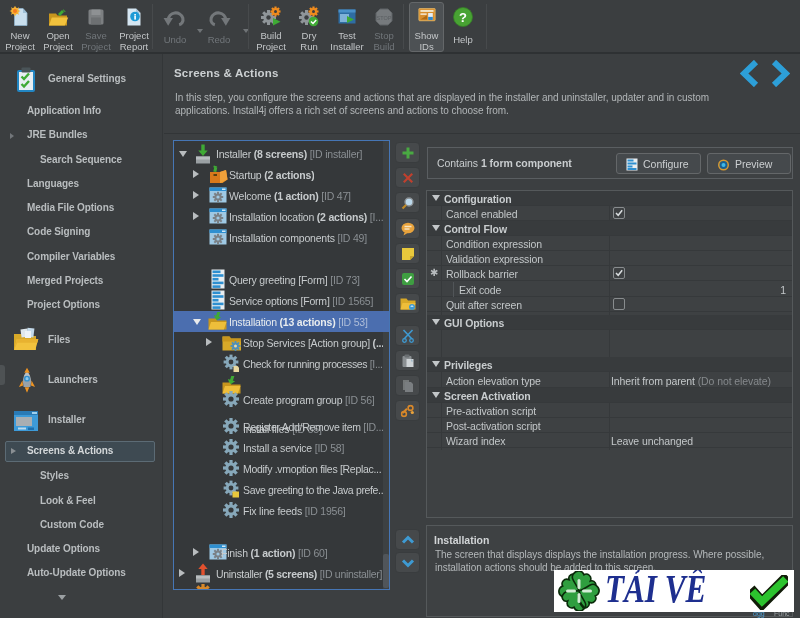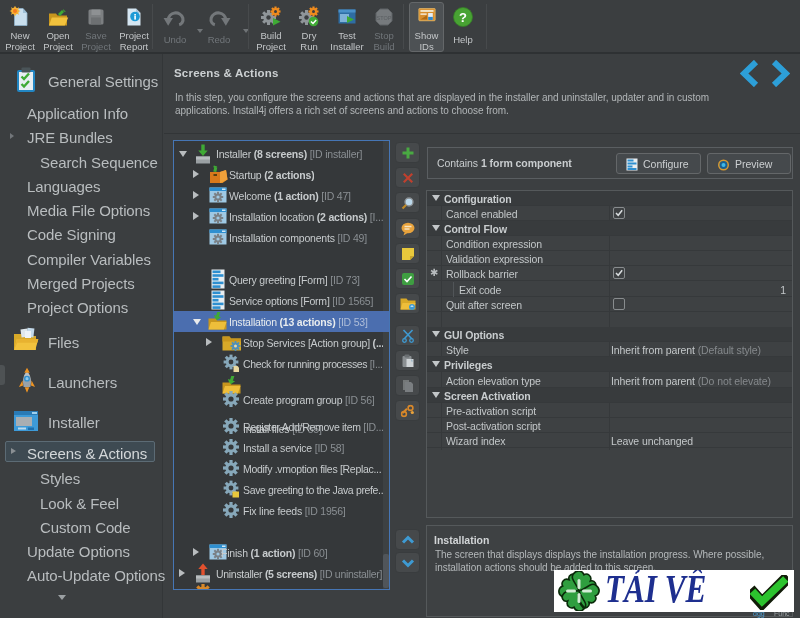--- a/index.html
+++ b/index.html
@@ -12,21 +12,21 @@
   .toolbar { position:absolute; left:0; top:0; width:800px; height:54px; background:#3b3e40; border-bottom:2px solid #2e3133; }
   .tbtn { position:absolute; top:2px; height:50px; text-align:center; color:#c4c7c9; font-size:9.5px; line-height:10.5px; }
   .tbtn .ticon { position:absolute; top:4px; left:50%; transform:translateX(-50%); width:22px; height:22px; }
   .tbtn .tlab { position:absolute; top:29px; width:100%; }
   .tbtn.dis { color:#71767a; }
   .tsep { position:absolute; top:4px; width:1px; height:45px; background:#2f3234; border-right:1px solid #474a4c; }
   .showids { position:absolute; left:409px; top:2px; width:35px; height:50px; background:#4d5154; border:1px solid #646769; border-radius:3px; }
 
   
   .sidebar { position:absolute; left:0; top:54px; width:163px; height:564px; background:#3b3e40; border-right:1px solid #333638; }
-  .sideitem { position:absolute; color:#b9bdbf; font-size:15px; letter-spacing:-0.1px; white-space:nowrap; }
+  .sideitem { position:absolute; color:#b9bdbf; font-size:10px; letter-spacing:-0.1px; white-space:nowrap;font-weight:bold; }
   .side-sel { position:absolute; left:5px; top:387px; width:150px; height:21px; background:#3e4a52; border:1px solid #5c6b75; border-radius:2px; }
 
   
   .htitle { position:absolute; left:174px; top:67px; font-size:11.5px; font-weight:bold; color:#ccd0d2; letter-spacing:0.2px; }
   .hdesc { position:absolute; left:175px; top:92px; width:720px; font-size:10px; letter-spacing:-0.05px; line-height:12.5px; color:#b2b6b8; }
   .hdivider { position:absolute; left:164px; top:133px; width:636px; height:1px; background:#323537; }
 
   
   .tree { position:absolute; left:173px; top:140px; width:217px; height:450px; background:#35383a; border:1px solid #4676b5; overflow:hidden; }
   .trow { position:absolute; left:0; width:215px; height:21px; }
@@ -678,27 +678,23 @@
         </div>
       <div class="prow" style="top:91px;">
           <div class="abs" style="left:26px;top:0;width:1px;height:15px;background:#515558;"></div>
           <div class="plab" style="left:32px;">Exit code</div>
           <div class="pval" style="left:auto;right:6px;">1</div>
         </div>
       <div class="prow" style="top:106px;">
           <div class="plab">Quit after screen</div>
           <div class="pcheck"></div>
         </div>
-      <div class="prow hdr" style="top:136px;">
+      <div class="prow hdr" style="top:124px;">
           <div class="ptri"></div>
           <div class="phdr">GUI Options</div>
-        </div>
-      <div class="prow" style="top:151px;">
-          <div class="plab">Style</div>
-          <div class="pval">Inherit from parent <span class="pgray">(Default style)</span></div>
         </div>
       <div class="prow hdr" style="top:166px;">
           <div class="ptri"></div>
           <div class="phdr">Privileges</div>
         </div>
       <div class="prow" style="top:182px;">
           <div class="plab">Action elevation type</div>
           <div class="pval">Inherit from parent <span class="pgray">(Do not elevate)</span></div>
         </div>
       <div class="prow hdr" style="top:197px;">

